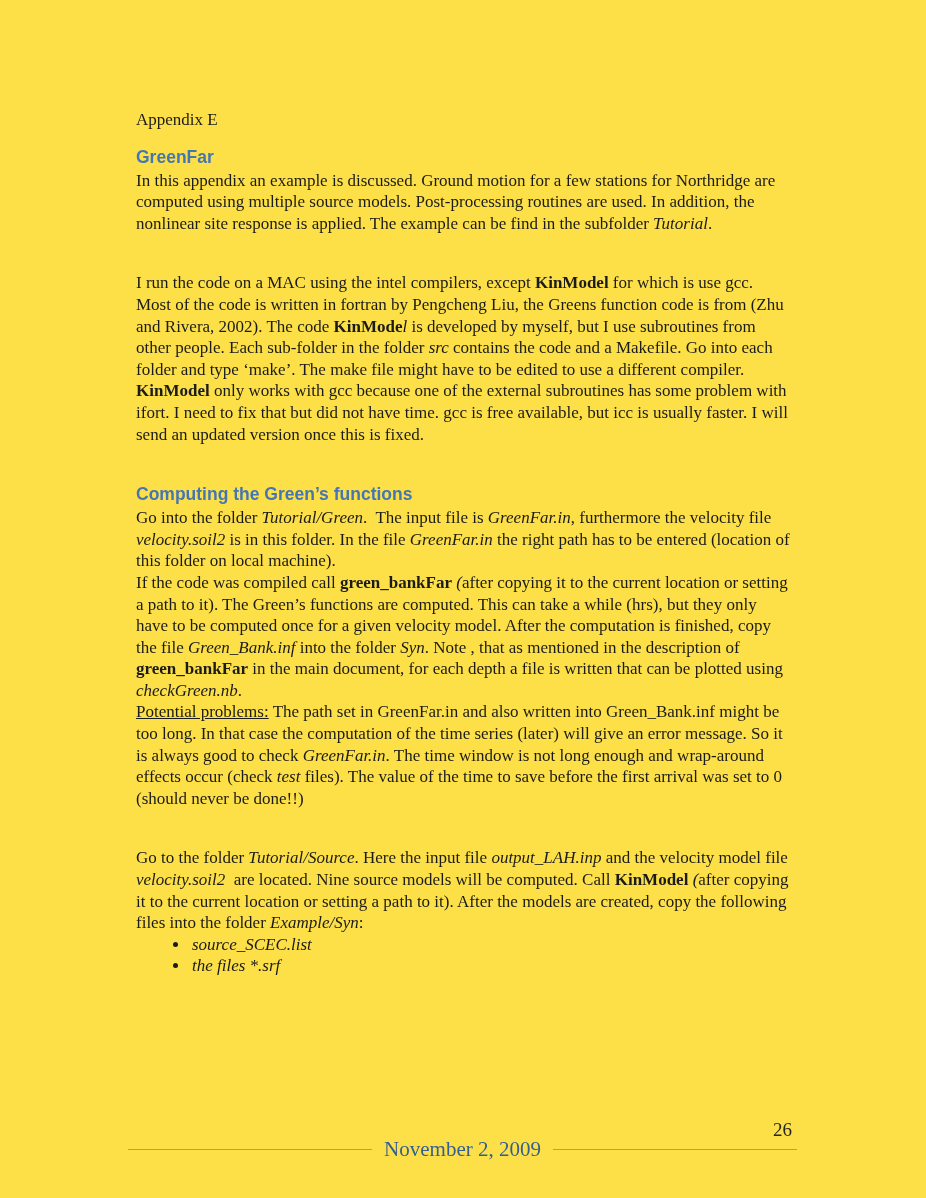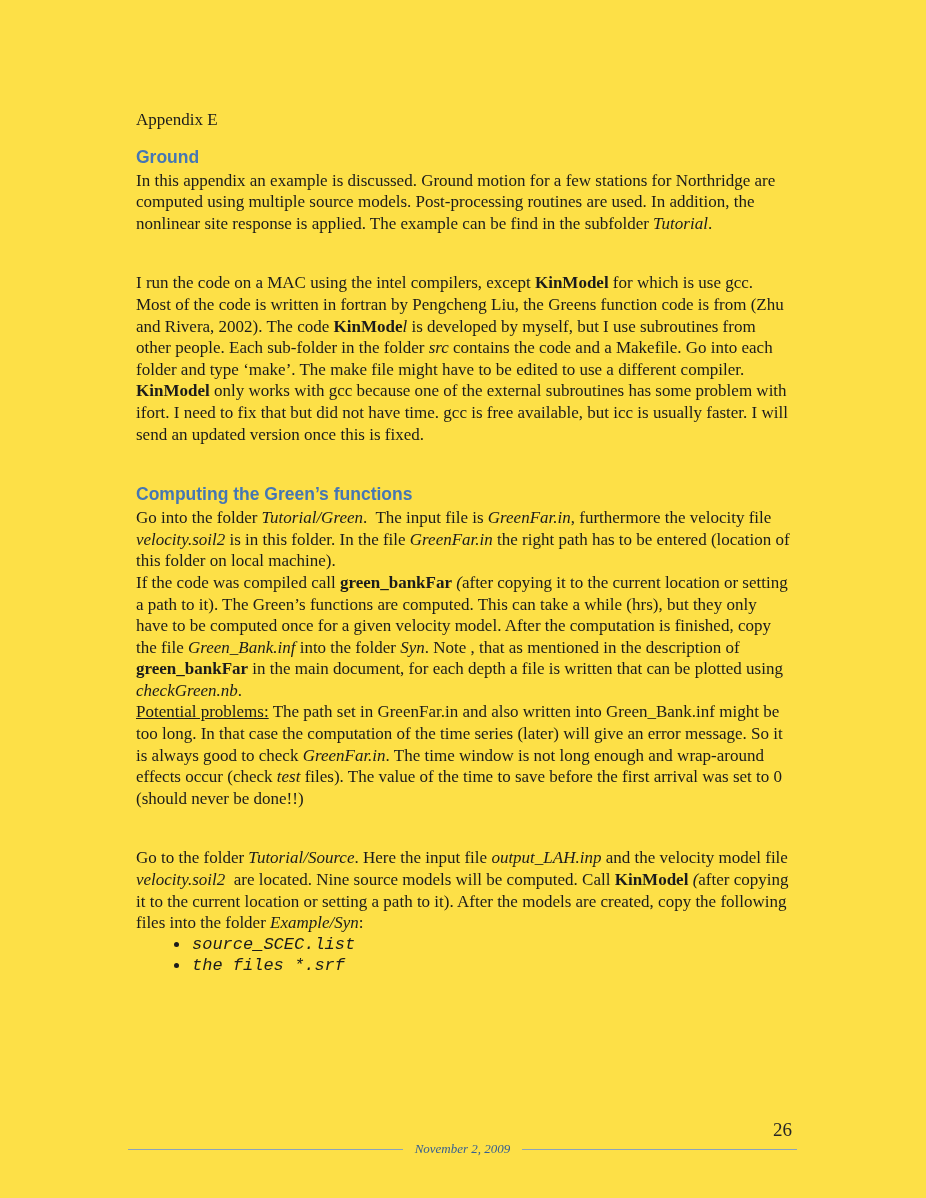--- a/index.html
+++ b/index.html
@@ -42,21 +42,20 @@
     margin:0 0 2px 0;
   }
   .body-p{
     margin:0;
     white-space:pre-wrap;
   }
   .bullet-list{
     margin:0;
     padding-left:54px;
     list-style:disc;
-    font-family:Liberation Mono, monospace;
   }
   .bullet-list li{
     padding-left:2px;
   }
   .footer-pagenum{
     position:absolute;
     top:1119px;
     right:134px;
     font-size:19px;
     color:#262626;
@@ -70,35 +69,34 @@
     display:flex;
     align-items:center;
   }
   .footer-rule{
     flex:1;
     height:1px;
     background:var(--rule-color);
   }
   .footer-date{
     margin:0 12px;
-    font-size:13px;
+    font-size:21px;
     color:var(--footer-color);
     white-space:nowrap;
-    font-style:italic;
   }
 </style>
 </head>
 <body>
 
 <div class="page">
   <div class="content">
     <div class="appendix">Appendix E</div>
     <div>
         <section class="doc-section">
-          <h2 class="sec-heading">Ground</h2>
+          <h2 class="sec-heading">GreenFar</h2>
           <p class="body-p"><span>In this appendix an example is discussed. Ground motion for a few stations for Northridge are computed using multiple source models. Post-processing routines are used. In addition, the nonlinear site response is applied. The example can be find in the subfolder </span><span style="font-style: italic;">Tutorial</span><span>.</span></p>
         </section>
         <section class="doc-section">
           <p class="body-p"><span>I run the code on a MAC using the intel compilers, except </span><span style="font-weight: bold;">KinModel</span><span> for which is use gcc. Most of the code is written in fortran by Pengcheng Liu, the Greens function code is from (Zhu and Rivera, 2002). The code </span><span style="font-weight: bold;">KinMode</span><span style="font-style: italic;">l</span><span> is developed by myself, but I use subroutines from other people. Each sub-folder in the folder </span><span style="font-style: italic;">src</span><span> contains the code and a Makefile. Go into each folder and type ‘make’. The make file might have to be edited to use a different compiler. </span><span style="font-weight: bold;">KinModel</span><span> only works with gcc because one of the external subroutines has some problem with ifort. I need to fix that but did not have time. gcc is free available, but icc is usually faster. I will send an updated version once this is fixed.</span></p>
         </section>
         <section class="doc-section">
           <h2 class="sec-heading">Computing the Green’s functions</h2>
           <p class="body-p"><span>Go into the folder </span><span style="font-style: italic;">Tutorial/Green</span><span>.  The input file is </span><span style="font-style: italic;">GreenFar.in</span><span>, furthermore the velocity file </span><span style="font-style: italic;">velocity.soil2</span><span> is in this folder. In the file </span><span style="font-style: italic;">GreenFar.in</span><span> the right path has to be entered (location of this folder on local machine).</span></p>
           <p class="body-p"><span>If the code was compiled call </span><span style="font-weight: bold;">green_bankFar</span><span> </span><span style="font-style: italic;">(</span><span>after copying it to the current location or setting a path to it). The Green’s functions are computed. This can take a while (hrs), but they only have to be computed once for a given velocity model. After the computation is finished, copy the file </span><span style="font-style: italic;">Green_Bank.inf</span><span> into the folder </span><span style="font-style: italic;">Syn</span><span>. Note , that as mentioned in the description of </span><span style="font-weight: bold;">green_bankFar</span><span> in the main document, for each depth a file is written that can be plotted using </span><span style="font-style: italic;">checkGreen.nb</span><span>.</span></p>
           <p class="body-p"><span style="text-decoration: underline;">Potential problems:</span><span> The path set in GreenFar.in and also written into Green_Bank.inf might be too long. In that case the computation of the time series (later) will give an error message. So it is always good to check </span><span style="font-style: italic;">GreenFar.in</span><span>. The time window is not long enough and wrap-around effects occur (check </span><span style="font-style: italic;">test</span><span> files). The value of the time to save before the first arrival was set to 0 (should never be done!!)</span></p>

